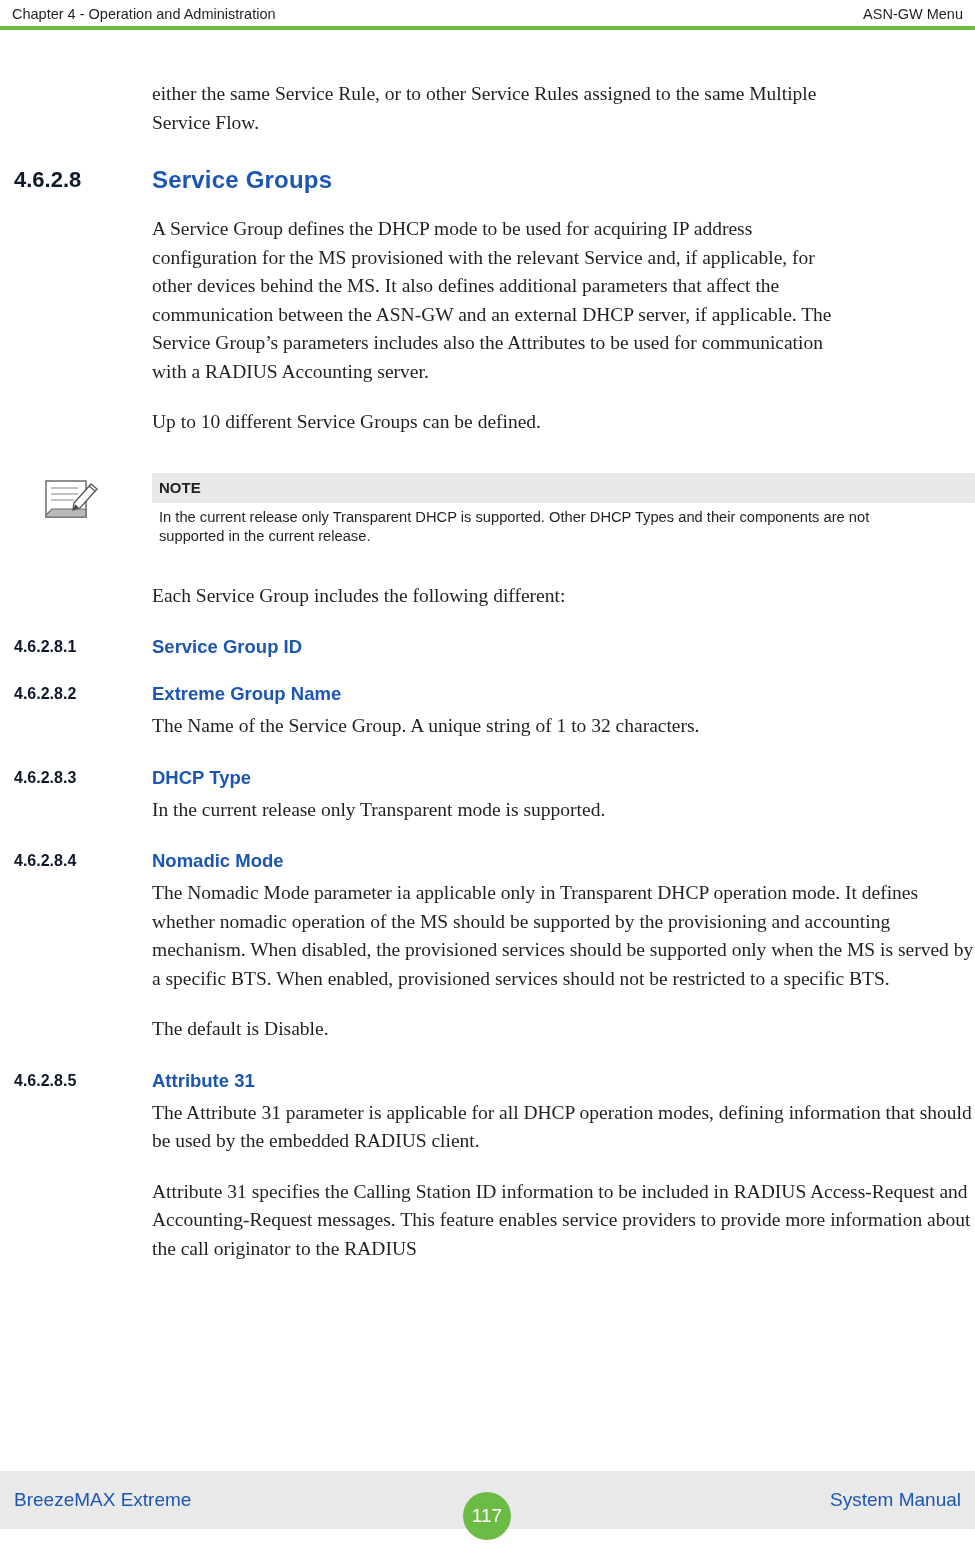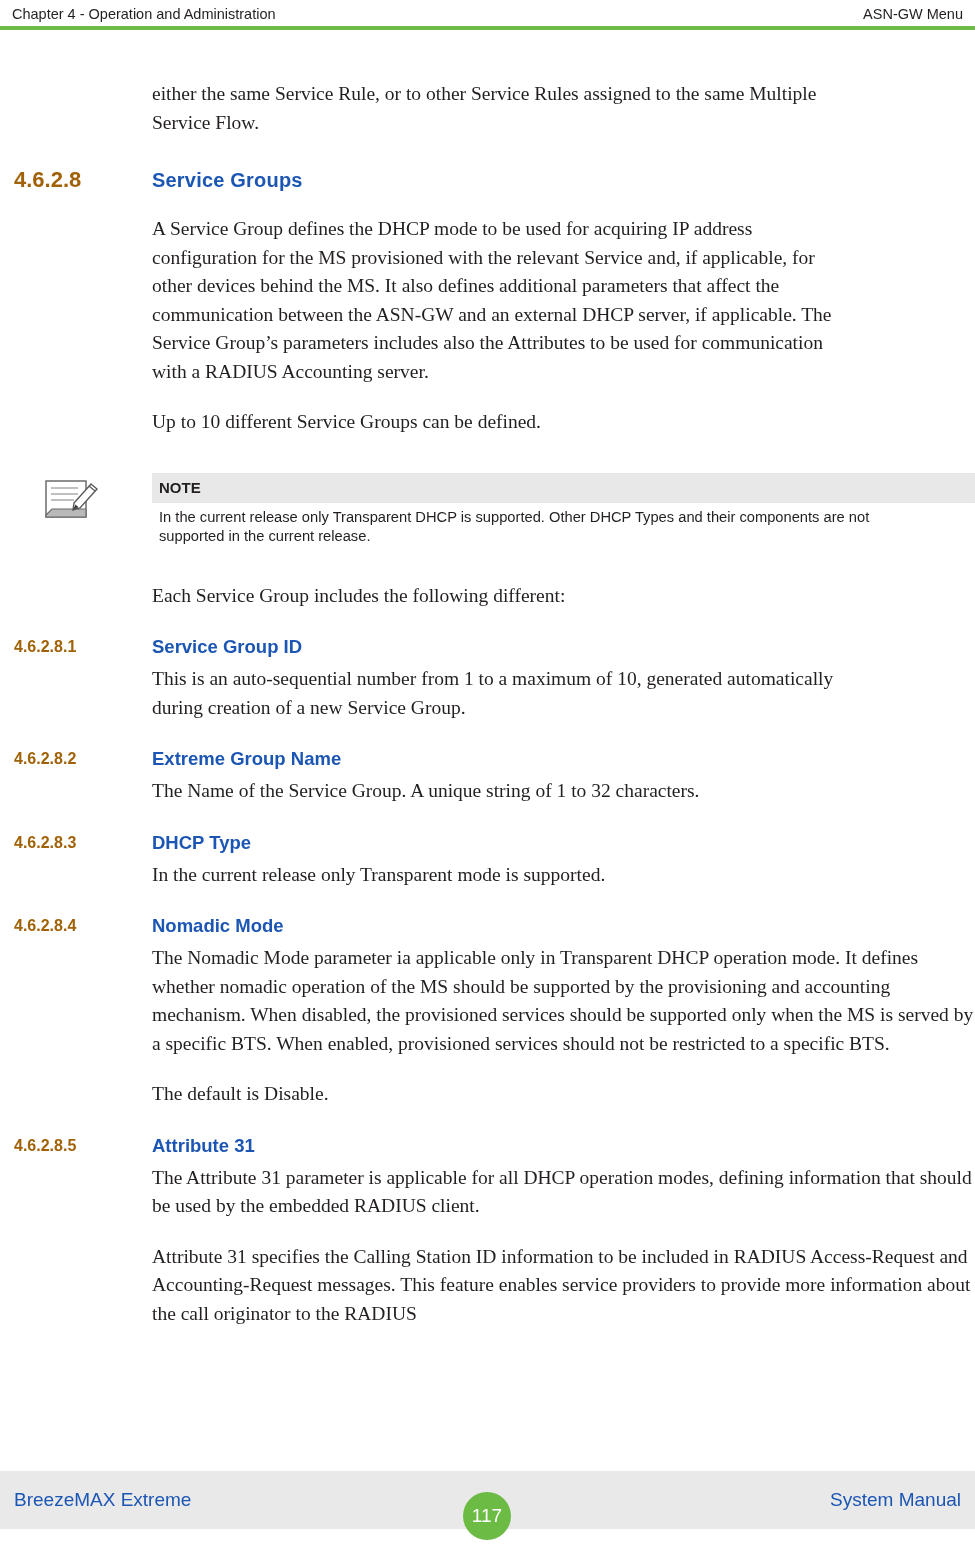--- a/index.html
+++ b/index.html
@@ -53,32 +53,32 @@
     display: flex;
     align-items: flex-start;
   }
   .sec-num {
     width: 140px;
     flex: 0 0 140px;
     padding-left: 2px;
     box-sizing: border-box;
     font-family: "Liberation Sans", sans-serif;
     font-weight: bold;
-    color: #a16207;
+    color: #0f172a;
   }
   .sec-title {
     font-family: "Liberation Sans", sans-serif;
     font-weight: bold;
     color: #1c56b4;
   }
 
   
   .h4 { margin-top: 30px; }
   .h4 .sec-num { font-size: 22px; line-height: 26px; }
-  .h4 .sec-title { font-size: 20px; line-height: 26px; letter-spacing: 0.2px; }
+  .h4 .sec-title { font-size: 24px; line-height: 26px; letter-spacing: 0.2px; }
 
   
   .h5 { margin-top: 26px; }
   .h5 .sec-num { font-size: 16px; line-height: 21px; }
   .h5 .sec-title { font-size: 18.5px; line-height: 21px; }
 
   p.body-text {
     margin: 0 0 0 0;
     padding: 0;
     font-size: 19.5px;
@@ -203,21 +203,20 @@
     </div>
     <div class="note-body">In the current release only Transparent DHCP is supported. Other DHCP Types and their components are not supported in the current release.</div>
   </div>
 
   <p class="body-text" style="margin-top:36px;">Each Service Group includes the following different:</p>
 
   <div class="sec-row h5">
     <div class="sec-num">4.6.2.8.1</div>
     <div class="sec-title">Service Group ID</div>
   </div>
-  <p class="body-text tight">This is an auto-sequential number from 1 to a maximum of 10, generated automatically during creation of a new Service Group.</p>
 
   <div class="sec-row h5">
     <div class="sec-num">4.6.2.8.2</div>
     <div class="sec-title">Extreme Group Name</div>
   </div>
   <p class="body-text tight">The Name of the Service Group. A unique string of 1 to 32 characters.</p>
 
   <div class="sec-row h5">
     <div class="sec-num">4.6.2.8.3</div>
     <div class="sec-title">DHCP Type</div>

